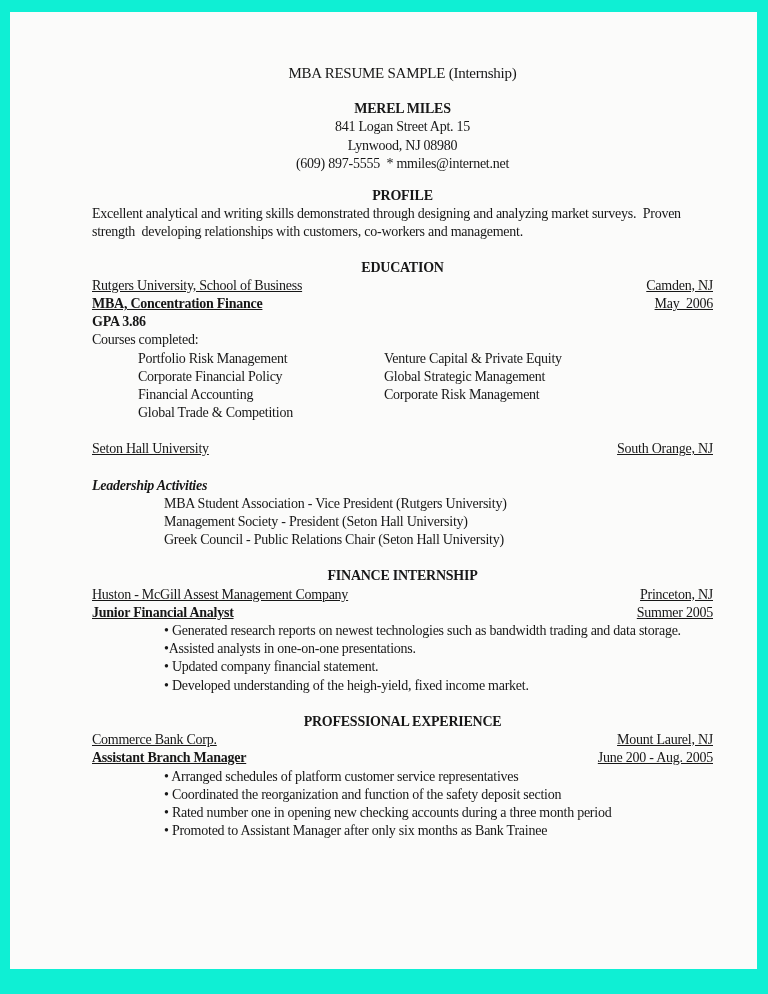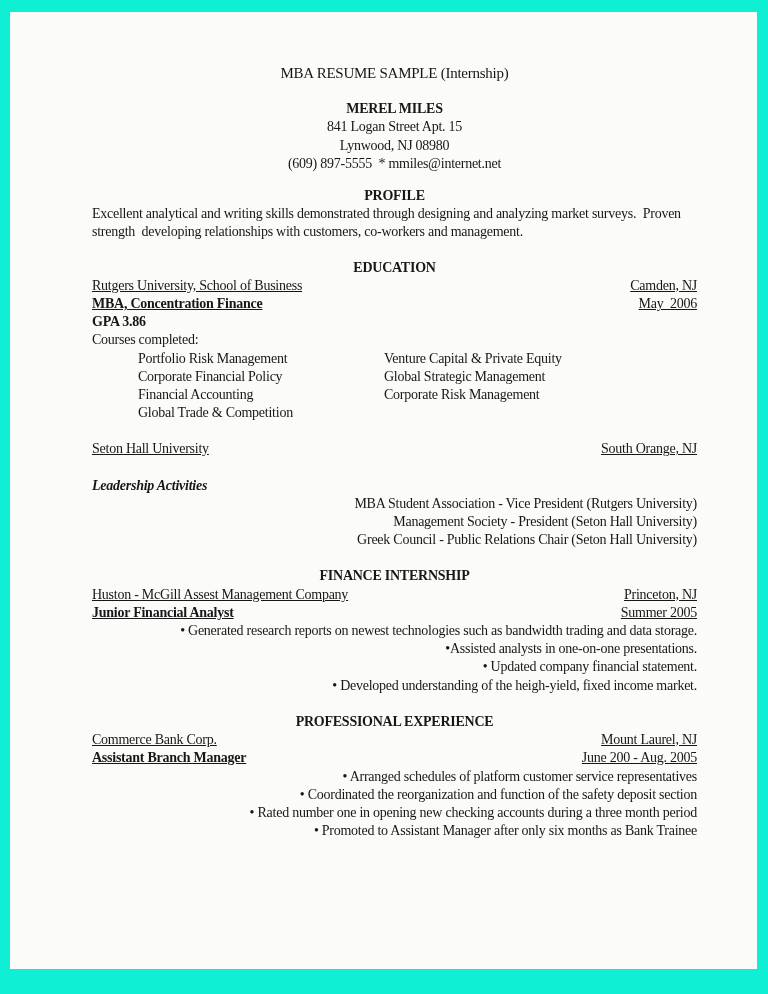--- a/index.html
+++ b/index.html
@@ -6,39 +6,39 @@
   html, body { width: 768px; }
   body { background: #e8e8e8; }
   .frame {
     width: 768px; height: 994px;
     background: #0FEFD4;
     padding: 12px 11px 25px 10px;
   }
   .page {
     width: 100%; height: 100%;
     background: #FBFBFA;
-    padding: 52px 60px 0 82px;
+    padding: 52px 44px 0 82px;
     font-family: "Liberation Serif", "DejaVu Serif", serif;
     font-size: 14px;
     line-height: 18.2px;
     color: #171717;
     letter-spacing: -0.25px;
     overflow: hidden;
   }
   .center { text-align: center; }
   .doc-title { text-align: center; font-size: 15px; }
   .name { text-align: center; font-weight: bold; font-size: 14px; margin-top: 18px; }
   .sec-heading { text-align: center; font-weight: bold; font-size: 14px; }
   .mt18 { margin-top: 18px; }
   .mt14 { margin-top: 14px; }
   .mt17 { margin-top: 17px; }
   .row { display: flex; justify-content: space-between; align-items: baseline; text-decoration: underline; }
   .b { font-weight: bold; }
   .bi { font-weight: bold; font-style: italic; }
-  .indent { margin-left: 72px; text-align: right; }
+  .indent { margin-left: 72px; }
   .courses {
     display: grid;
     grid-template-columns: 246px 1fr;
     margin-left: 46px;
   }
   .pre { white-space: pre-wrap; }
 </style>
 </head>
 <body>
 

